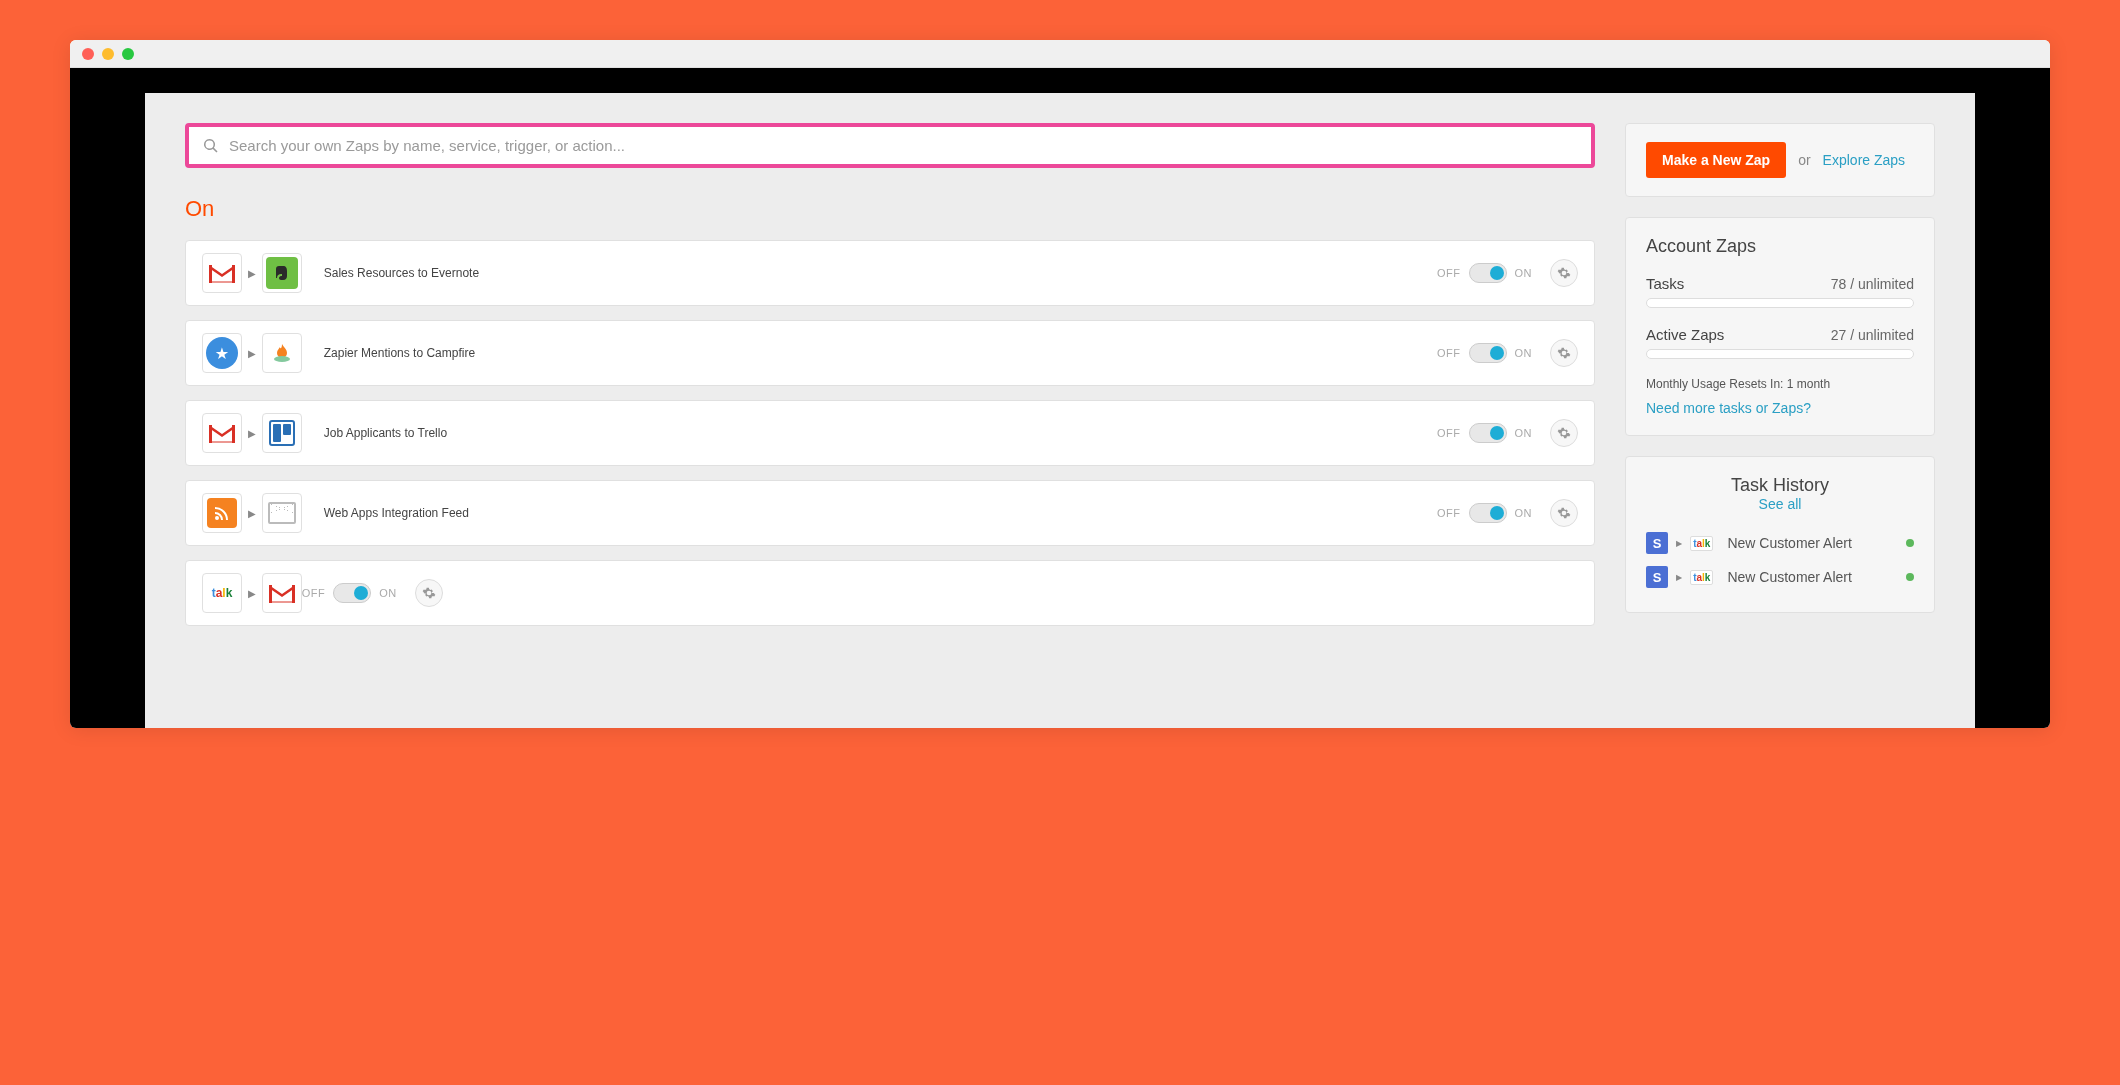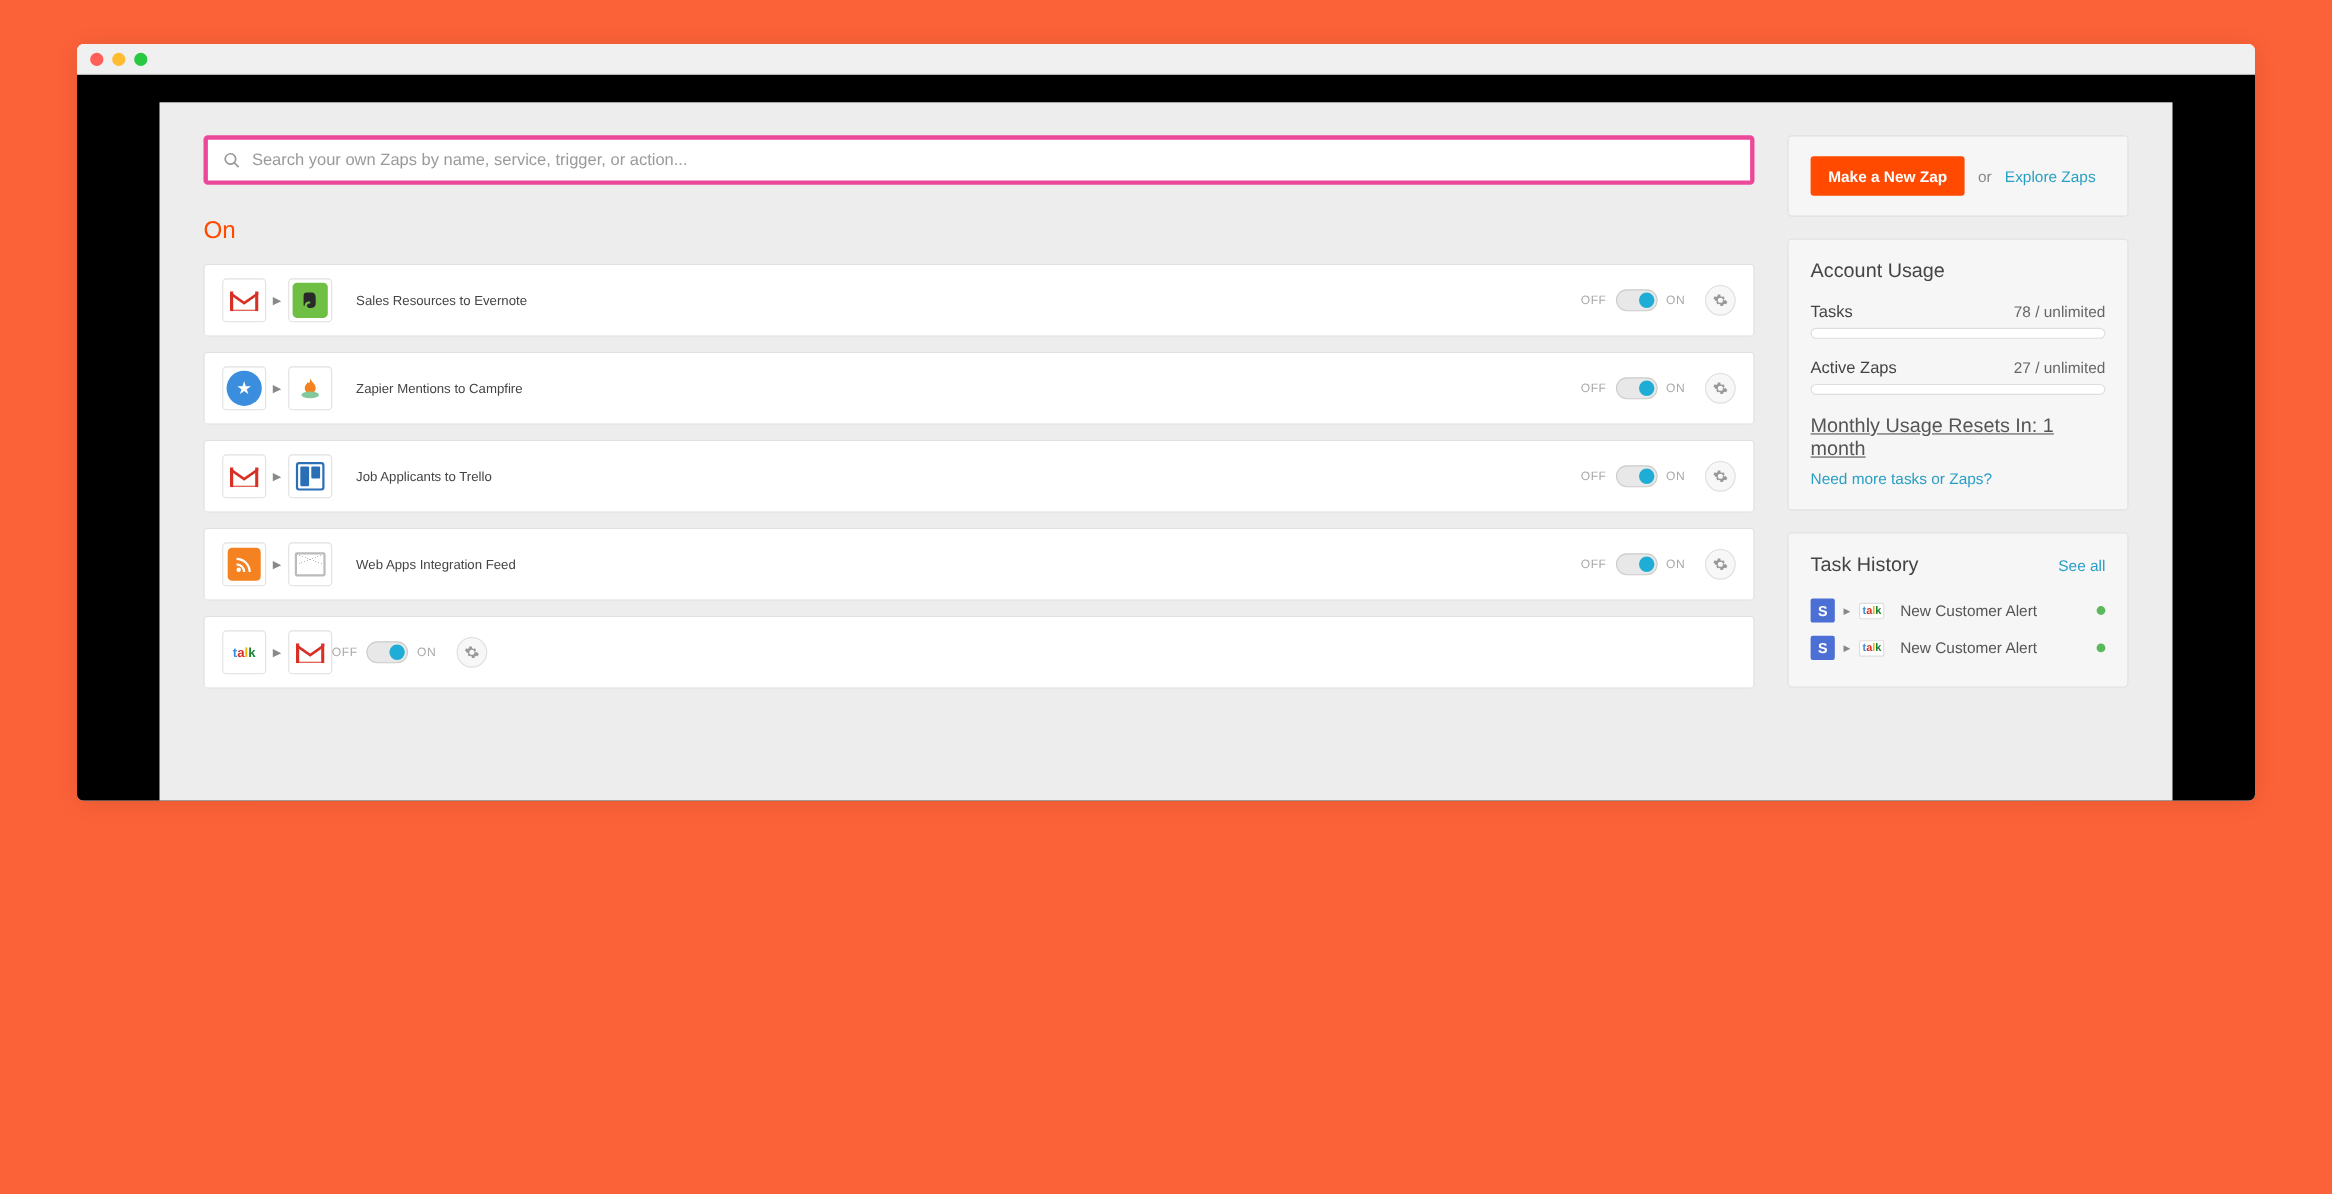--- a/index.html
+++ b/index.html
@@ -144,23 +144,23 @@
 .usage-row { display: flex; justify-content: space-between; align-items: baseline; margin-bottom: 6px; text-align: center; }
 .usage-row .label { font-size: 15px; color: #444; }
 .usage-row .value { font-size: 14px; color: #666; }
 .progress {
   height: 10px;
   background: #fff;
   border: 1px solid #ddd;
   border-radius: 5px;
   margin-bottom: 18px;
 }
-.reset-text { font-size: 18px; color: #555; margin-bottom: 8px; text-decoration: underline; }
-
-.history-header { display: flex; justify-content: space-between; align-items: center; margin-bottom: 14px; }
+.reset-text { font-size: 12px; color: #555; margin-bottom: 8px; }
+
+.history-header { display: flex; justify-content: space-between; align-items: center; margin-bottom: 14px; flex-direction: column; }
 .history-header h3 { margin: 0; }
 .history-row { display: flex; align-items: center; gap: 8px; padding: 6px 0; }
 .history-name { flex: 1; font-size: 14px; color: #555; margin-left: 6px; }
 .status-dot { width: 8px; height: 8px; border-radius: 50%; background: #5cb85c; }
 
 
 .gmail-svg { width: 26px; height: 20px; }
 .evernote-box { width: 32px; height: 32px; background: #6fbf44; border-radius: 4px; display:flex; align-items:center; justify-content:center;}
 .star-box { width: 32px; height: 32px; background: #3b8ede; border-radius:50%; display:flex;align-items:center;justify-content:center;color:#fff;}
 .campfire-box { width: 28px; height: 28px; display:flex;align-items:center;justify-content:center;}
@@ -351,21 +351,21 @@
       </div>
 
       <div class="sidebar">
         <div class="panel cta">
           <button class="btn-primary">Make a New Zap</button>
           <span class="or-text">or</span>
           <span class="link">Explore Zaps</span>
         </div>
 
         <div class="panel">
-          <h3>Account Usage</h3>
+          <h3>Account Zaps</h3>
           <div class="usage-row">
             <span class="label">Tasks</span>
             <span class="value">78 / unlimited</span>
           </div>
           <div class="progress"></div>
           <div class="usage-row">
             <span class="label">Active Zaps</span>
             <span class="value">27 / unlimited</span>
           </div>
           <div class="progress"></div>

